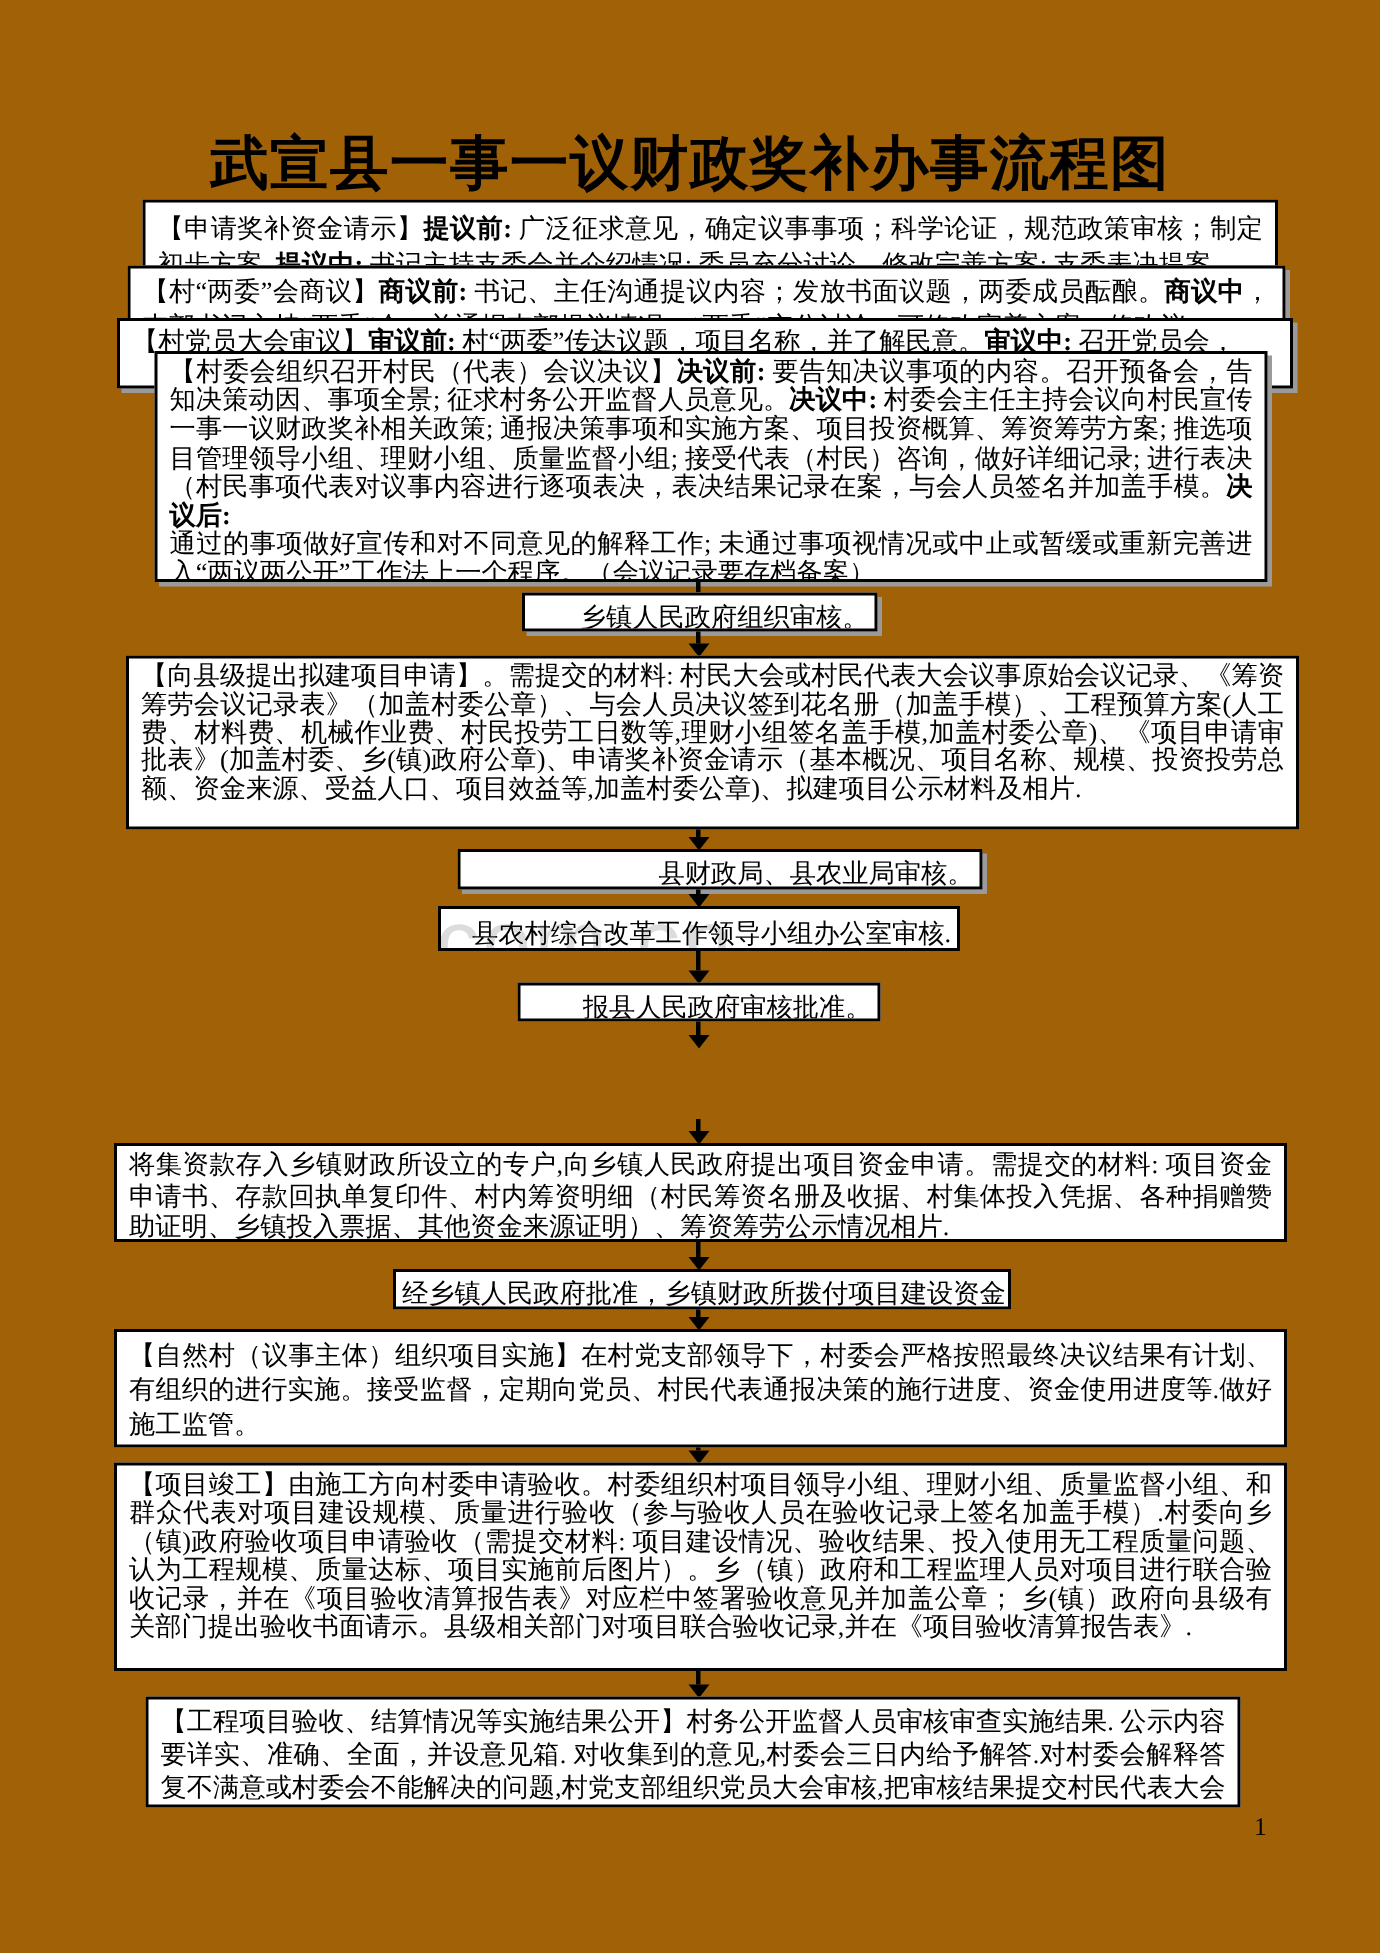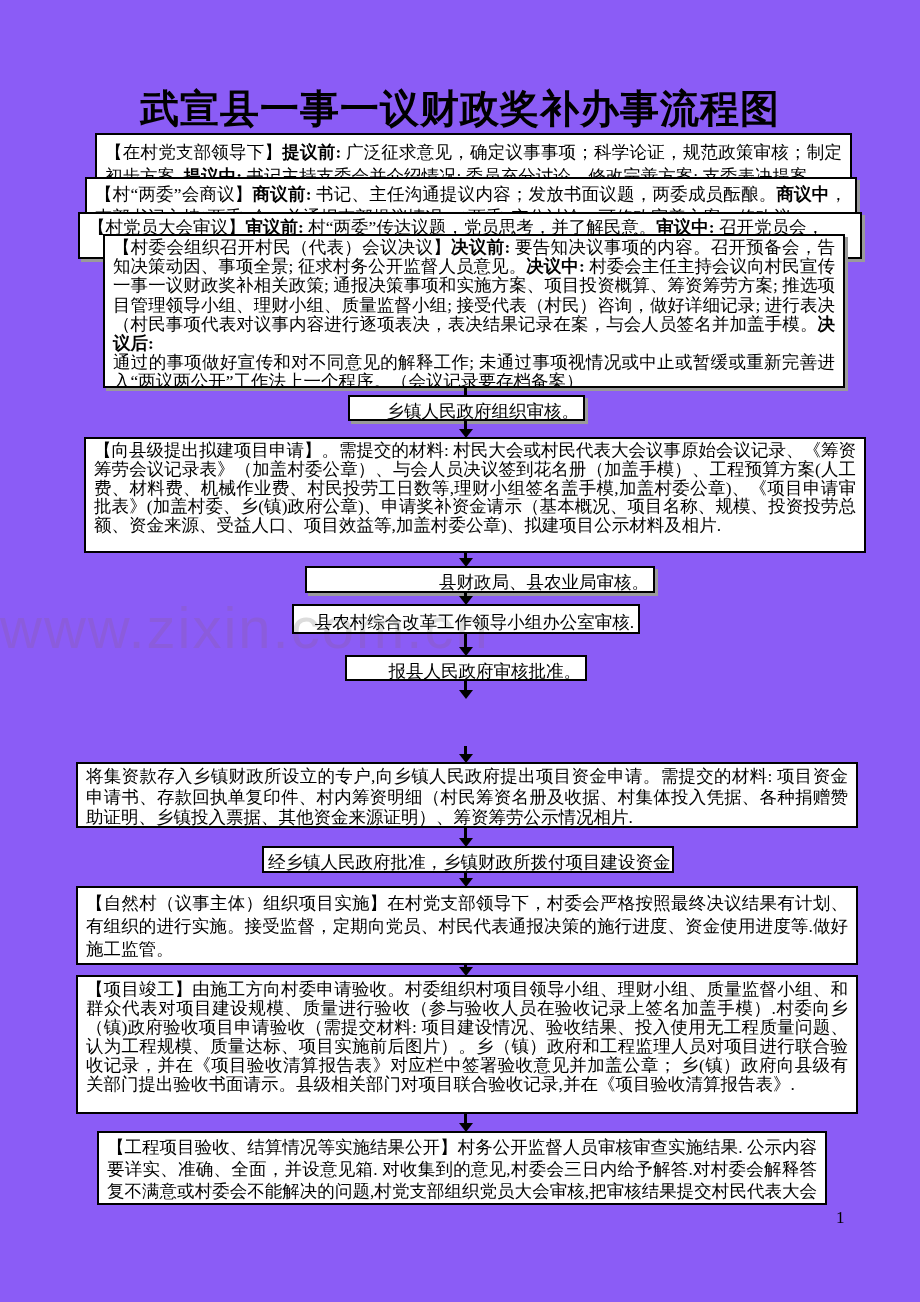--- a/index.html
+++ b/index.html
@@ -1,16 +1,16 @@
 <!DOCTYPE html>
 <html><head>
 <meta charset="utf-8">
 <style>
   html,body{margin:0;padding:0;background:#fff;}
-  #page{position:relative;width:920px;height:1302px;background:#8b5cf6;overflow:hidden;
+  #page{position:relative;width:920px;height:1302px;background:#a16207;overflow:hidden;
         font-family:"Liberation Serif","DejaVu Serif",serif;color:#000;}
   .title{position:absolute;left:0;top:82px;width:920px;text-align:center;
          font-family:"Liberation Sans","DejaVu Sans",sans-serif;
          font-size:39px;font-weight:bold;letter-spacing:1px;white-space:nowrap;}
   .fbox{position:absolute;box-sizing:border-box;background:#fff;border:2px solid #000;
         font-size:17.5px;overflow:hidden;text-align:justify;padding:3px 8px;}
   .shadow{box-shadow:3px 3px 0 #9a9a9a;}
   .center{text-align:right;padding:2px 4px;white-space:nowrap;}
   .bd{font-weight:bold;}
   .arrow{position:absolute;left:464px;width:3px;background:#000;}
@@ -22,25 +22,25 @@
         color:#dcdcdc;letter-spacing:2px;mix-blend-mode:darken;z-index:60;pointer-events:none;}
   .pagenum{position:absolute;left:836px;top:1208px;font-size:17px;}
 </style>
 </head>
 <body>
 
 <div id="page">
 
   <div class="title">武宣县一事一议财政奖补办事流程图</div>
 
-  <div class="fbox" style="left:95px;top:133px;width:757px;height:46px;line-height:24px;padding-top:5px;"><span>【在村党支部领导下】</span><span class="bd">提议前:</span><span> 广泛征求意见，确定议事事项；科学论证，规范政策审核；制定初步方案. </span><span class="bd">提议中:</span><span> 书记主持支委会并介绍情况; 委员充分讨论、修改完善方案; 支委表决提案</span></div>
+  <div class="fbox" style="left:95px;top:133px;width:757px;height:46px;line-height:24px;padding-top:5px;"><span>【申请奖补资金请示】</span><span class="bd">提议前:</span><span> 广泛征求意见，确定议事事项；科学论证，规范政策审核；制定初步方案. </span><span class="bd">提议中:</span><span> 书记主持支委会并介绍情况; 委员充分讨论、修改完善方案; 支委表决提案</span></div>
 
   <div class="fbox shadow" style="left:85px;top:177px;width:772px;height:49px;line-height:23px;padding-top:4px;"><span>【村“两委”会商议】</span><span class="bd">商议前:</span><span> 书记、主任沟通提议内容；发放书面议题，两委成员酝酿。</span><span class="bd">商议中</span><span>，支部书记主持“两委”会，并通报支部提议情况，“两委”充分讨论，可修改完善方案，修改议</span></div>
 
-  <div class="fbox shadow" style="left:78px;top:212px;width:784px;height:47px;line-height:20px;"><span>【村党员大会审议】</span><span class="bd">审议前:</span><span> 村“两委”传达议题，党员思考，并了解民意。</span><span class="bd">审议中:</span><span> 召开党员会，</span></div>
+  <div class="fbox shadow" style="left:78px;top:212px;width:784px;height:47px;line-height:20px;"><span>【村党员大会审议】</span><span class="bd">审议前:</span><span> 村“两委”传达议题，项目名称，并了解民意。</span><span class="bd">审议中:</span><span> 召开党员会，</span></div>
 
   <div class="fbox shadow" style="left:103px;top:234px;width:742px;height:154px;line-height:19.2px;padding-top:2px;"><span>【村委会组织召开村民（代表）会议决议】</span><span class="bd">决议前:</span><span> 要告知决议事项的内容。召开预备会，告知决策动因、事项全景; 征求村务公开监督人员意见。</span><span class="bd">决议中:</span><span> 村委会主任主持会议向村民宣传一事一议财政奖补相关政策; 通报决策事项和实施方案、项目投资概算、筹资筹劳方案; 推选项目管理领导小组、理财小组、质量监督小组; 接受代表（村民）咨询，做好详细记录; 进行表决（村民事项代表对议事内容进行逐项表决，表决结果记录在案，与会人员签名并加盖手模。</span><span class="bd">决议后:</span><br><span>通过的事项做好宣传和对不同意见的解释工作; 未通过事项视情况或中止或暂缓或重新完善进入“两议两公开”工作法上一个程序。（会议记录要存档备案）</span></div>
 
   <div class="arrow" style="top:388px;height:7px;"></div>
 
   <div class="fbox shadow center" style="left:348px;top:395px;width:237px;height:26px;"><span>乡镇人民政府组织审核。</span></div>
 
   <div class="arrow head" style="top:421px;height:8px;"></div>
 
   <div class="fbox" style="left:84px;top:437px;width:782px;height:116px;line-height:18.8px;padding-top:2px;"><span>【向县级提出拟建项目申请】。需提交的材料: 村民大会或村民代表大会议事原始会议记录、《筹资筹劳会议记录表》（加盖村委公章）、与会人员决议签到花名册（加盖手模）、工程预算方案(人工费、材料费、机械作业费、村民投劳工日数等,理财小组签名盖手模,加盖村委公章)、《项目申请审批表》(加盖村委、乡(镇)政府公章)、申请奖补资金请示（基本概况、项目名称、规模、投资投劳总额、资金来源、受益人口、项目效益等,加盖村委公章)、拟建项目公示材料及相片.</span></div>

